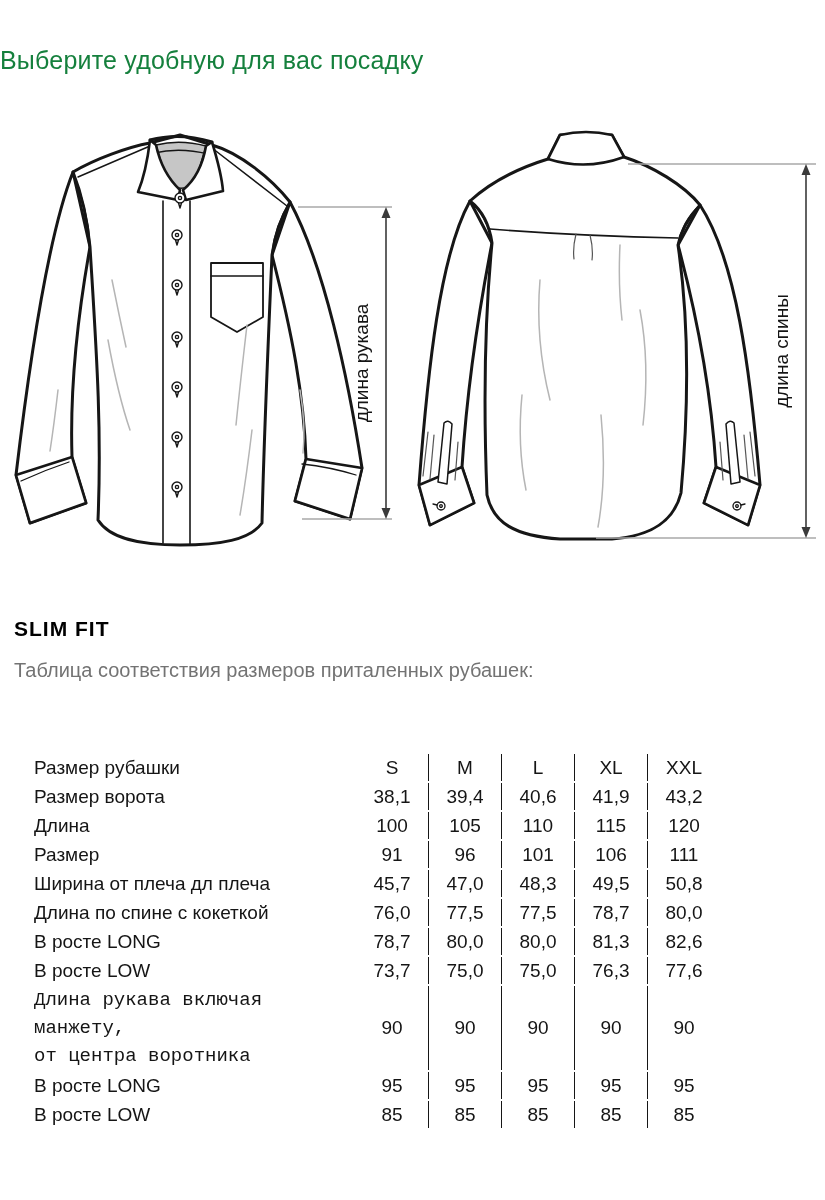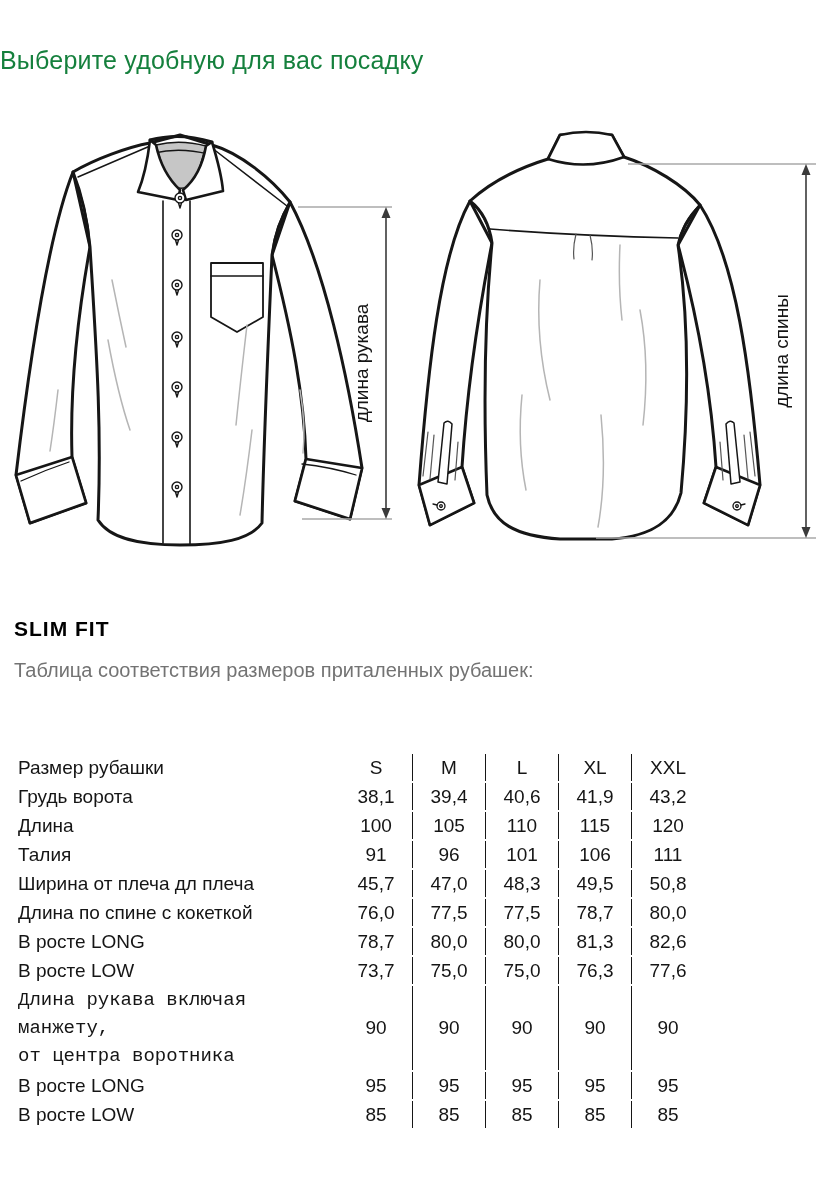--- a/index.html
+++ b/index.html
@@ -17,21 +17,21 @@
   .diagram{position:absolute;top:95px;left:0;}
   .fit-heading{
     position:absolute;top:617px;left:14px;
     font-size:21px;font-weight:bold;letter-spacing:1px;color:#000;
   }
   .table-caption{
     position:absolute;top:659px;left:14px;
     font-size:20px;color:#737373;
   }
   table.size-table{
-    position:absolute;top:752px;left:18px;
+    position:absolute;top:752px;left:34px;
     border-collapse:separate;border-spacing:0 2px;
     table-layout:fixed;
     font-size:19px;color:#151515;
   }
   table.size-table td{padding:0;height:27px;vertical-align:middle;}
   td.lab{width:322px;text-align:left;}
   td.val{width:72px;text-align:center;}
   td.sep{border-left:1.5px solid #161616;}
   tr.tall td{height:56px;}
   tr.tall td.lab div{line-height:28px;font-family:Liberation Mono, monospace;}
@@ -224,37 +224,37 @@
   <tbody>
       <tr>
     <td class="lab">Размер рубашки</td>
     <td class="val">S</td>
     <td class="val sep">M</td>
     <td class="val sep">L</td>
     <td class="val sep">XL</td>
     <td class="val sep">XXL</td>
   </tr>
   <tr>
-    <td class="lab">Грудь ворота</td>
+    <td class="lab">Размер ворота</td>
     <td class="val">38,1</td>
     <td class="val sep">39,4</td>
     <td class="val sep">40,6</td>
     <td class="val sep">41,9</td>
     <td class="val sep">43,2</td>
   </tr>
   <tr>
     <td class="lab">Длина</td>
     <td class="val">100</td>
     <td class="val sep">105</td>
     <td class="val sep">110</td>
     <td class="val sep">115</td>
     <td class="val sep">120</td>
   </tr>
   <tr>
-    <td class="lab">Талия</td>
+    <td class="lab">Размер</td>
     <td class="val">91</td>
     <td class="val sep">96</td>
     <td class="val sep">101</td>
     <td class="val sep">106</td>
     <td class="val sep">111</td>
   </tr>
   <tr>
     <td class="lab">Ширина от плеча дл плеча</td>
     <td class="val">45,7</td>
     <td class="val sep">47,0</td>

